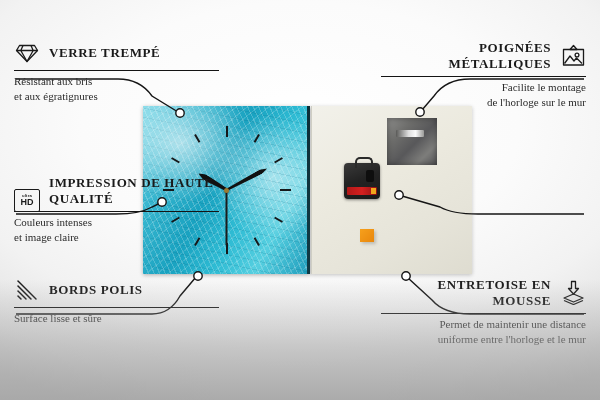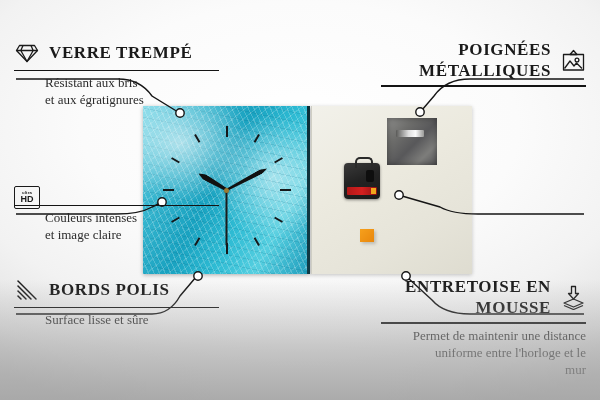--- a/index.html
+++ b/index.html
@@ -78,24 +78,24 @@
   .hand.second{width:1.5px;height:55px;margin-left:-.75px;margin-top:-55px;background:#1b1b1b;}
   .pivot{position:absolute;left:50%;top:50%;width:5px;height:5px;margin:-2.5px 0 0 -2.5px;
     border-radius:50%;background:#9a7a33;box-shadow:0 0 2px rgba(0,0,0,.6);}
 
   
   .callout{position:absolute;width:205px;}
   .callout.left{text-align:left;left:14px;}
   .callout.right{text-align:right;right:14px;}
   .co-head{display:flex;align-items:center;gap:9px;}
   .callout.right .co-head{flex-direction:row-reverse;text-align:right;}
-  .co-title{font-weight:bold;font-size:17px;letter-spacing:.6px;color:#1a1a1a;line-height:1.22;
+  .co-title{font-weight:bold;font-size:13px;letter-spacing:.6px;color:#1a1a1a;line-height:1.22;
     text-transform:uppercase;}
   .co-rule{height:1.3px;background:#141414;margin:4px 0 3px 0;}
-  .co-sub{font-size:13px;color:#2b2b2b;line-height:1.32;margin-left:31px;}
+  .co-sub{font-size:11px;color:#2b2b2b;line-height:1.32;}
   .ico{flex:0 0 auto;width:26px;height:26px;display:flex;align-items:center;justify-content:center;}
   .ico svg{display:block;}
 
   .hdbox{width:24px;height:21px;border:1.6px solid #1a1a1a;border-radius:2px;
     display:flex;flex-direction:column;align-items:center;justify-content:center;line-height:1;margin-top:19px;}
   .hdbox .u{font-size:4.2px;font-weight:bold;letter-spacing:.2px;color:#1a1a1a;font-family:"Liberation Sans",sans-serif;}
   .hdbox .h{font-size:9px;font-weight:bold;color:#1a1a1a;font-family:"Liberation Sans",sans-serif;}
 
   
   #wires{position:absolute;left:0;top:0;width:600px;height:400px;pointer-events:none;}
@@ -210,20 +210,21 @@
   </div>
 
   <div class="callout left" style="top:175px">
     <div class="co-head">
       <span class="ico">
         <span class="hdbox">
           <span class="u">ultra</span>
           <span class="h">HD</span>
         </span>
       </span>
+      <span class="co-title">IMPRESSION DE HAUTE QUALITÉ</span>
     </div>
     <div class="co-rule"></div>
     <div class="co-sub" style="white-space: pre-line; font-family: Liberation Serif, serif;">Couleurs intenses
 et image claire</div>
   </div>
 
   <div class="callout left" style="top:277px">
     <div class="co-head">
       <span class="ico">
         <svg width="24" height="22" viewBox="0 0 24 22">
@@ -249,20 +250,22 @@
             <path d="M12.5 1.5 L9 5.5 h7 z"></path>
             <rect x="2.5" y="5.5" width="20" height="15.5"></rect>
             <circle cx="16" cy="11" r="1.9"></circle>
             <path d="M3.5 19.5 L9 12 l4 5 2.5-3 5.5 5.5"></path>
           </g>
         </svg>
       </span>
       <span class="co-title">POIGNÉES MÉTALLIQUES</span>
     </div>
     <div class="co-rule"></div>
+    <div class="co-sub" style="white-space: pre-line;">Facilite le montage
+de l'horloge sur le mur</div>
   </div>
 
 
   <div class="callout right" style="top:277px">
     <div class="co-head">
       <span class="ico">
         <svg width="25" height="25" viewBox="0 0 25 25">
           <g fill="none" stroke="#1a1a1a" stroke-width="1.3" stroke-linejoin="round">
             <path d="M10.5 1.5h4v7h3l-5 5.5-5-5.5h3z"></path>
             <path d="M12.5 14 L22 18 l-9.5 4 L3 18z"></path>

